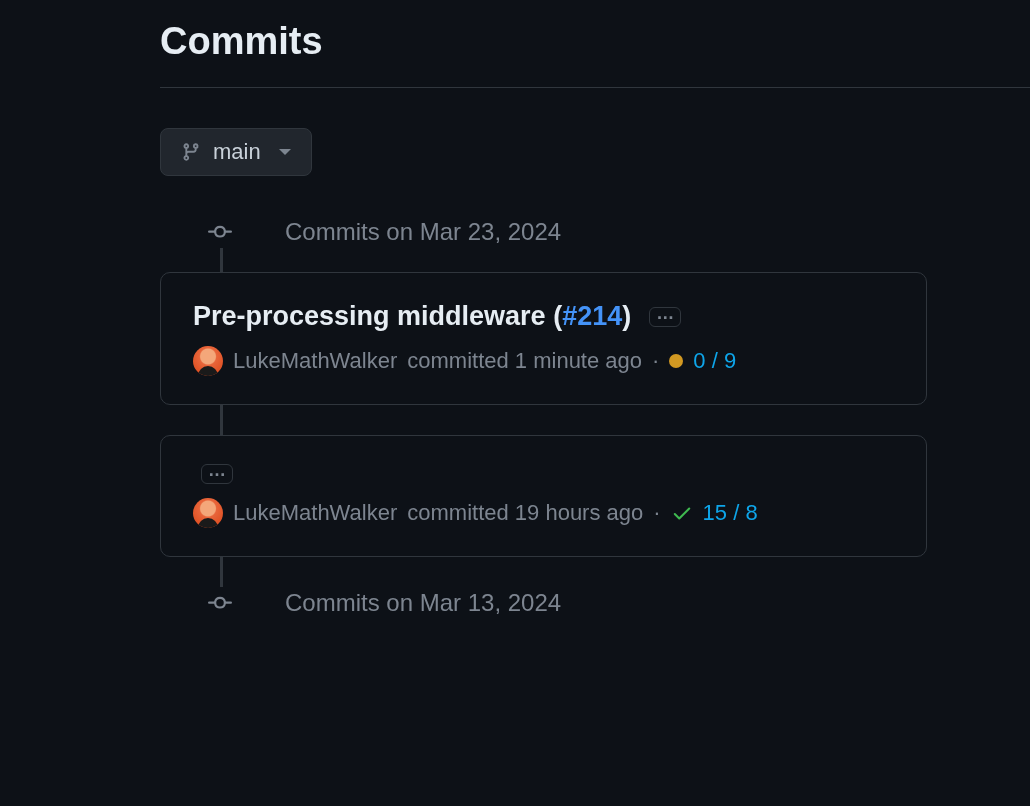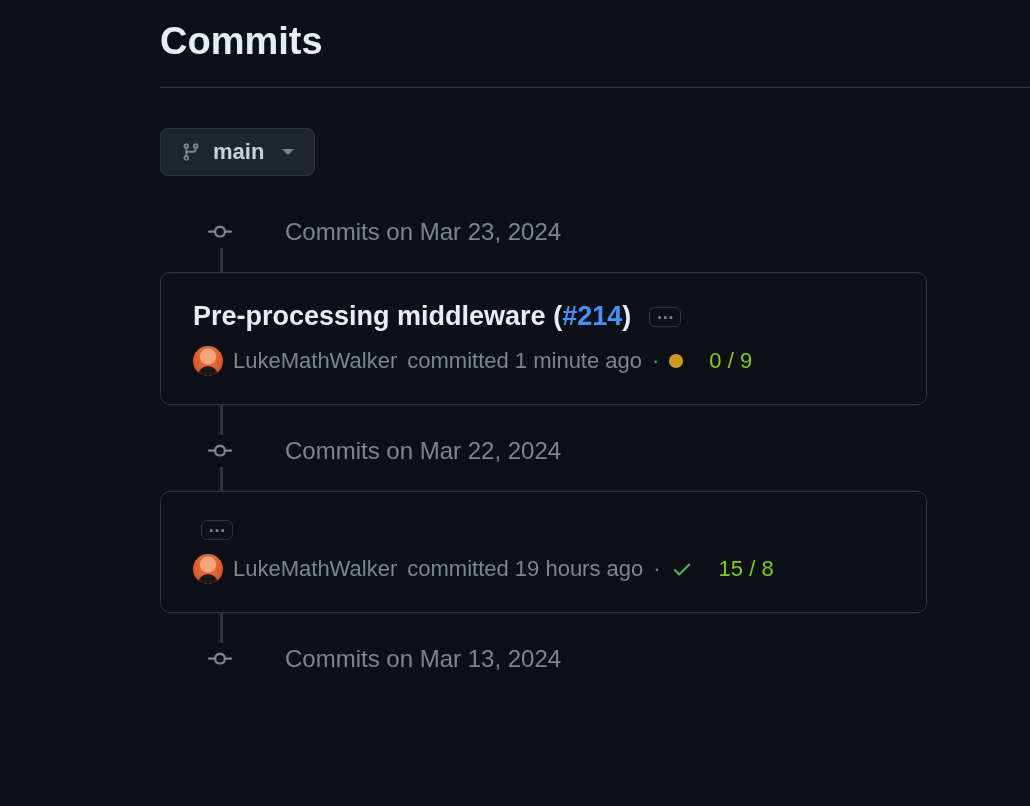--- a/index.html
+++ b/index.html
@@ -37,21 +37,21 @@
       cursor: pointer;
       margin-bottom: 40px;
     }
     .branch-icon {
       width: 20px;
       height: 24px;
       fill: #7d8590;
     }
     .branch-label {
       font-size: 22px;
-      font-weight: 700;
+      font-weight: 400;
       color: #c9d1d9;
     }
     .dropdown-caret {
       width: 0;
       height: 0;
       border-left: 6px solid transparent;
       border-right: 6px solid transparent;
       border-top: 6px solid #7d8590;
       margin-left: 6px;
     }
@@ -172,22 +172,22 @@
     .status-check {
       width: 22px;
       height: 22px;
     }
     .status-check svg {
       width: 100%;
       height: 100%;
       fill: #3fb950;
     }
     .checks {
-      color: #84cc16;
-      margin-left: 16px;
+      color: #0ea5e9;
+      margin-left: 0;
     }
   </style>
 </head>
 <body>
 
 
 
 <h1 class="page-title">Commits</h1>
 <hr class="divider">
 
@@ -222,28 +222,20 @@
     <div class="commit-meta">
       <span class="avatar"></span>
       <span class="author">LukeMathWalker</span>
       <span>committed 1 minute ago</span>
       <span class="sep">·</span>
       <span class="status-dot"></span>
       <span class="checks">0 / 9</span>
     </div>
   </div>
 
-  <div class="date-header">
-    <span class="commit-dot">
-      <svg viewBox="0 0 16 16">
-          <path d="M11.93 8.5a4.002 4.002 0 0 1-7.86 0H.75a.75.75 0 0 1 0-1.5h3.32a4.002 4.002 0 0 1 7.86 0h3.32a.75.75 0 0 1 0 1.5Zm-1.43-.75a2.5 2.5 0 1 0-5 0 2.5 2.5 0 0 0 5 0Z"></path>
-        </svg>
-    </span>
-    <span class="date-label">Commits on Mar 22, 2024</span>
-  </div>
 
   <div class="commit-card">
     <div class="commit-title-row">
       <span class="ellipsis-badge">…</span>
     </div>
     <div class="commit-meta">
       <span class="avatar"></span>
       <span class="author">LukeMathWalker</span>
       <span>committed 19 hours ago</span>
       <span class="sep">·</span>

